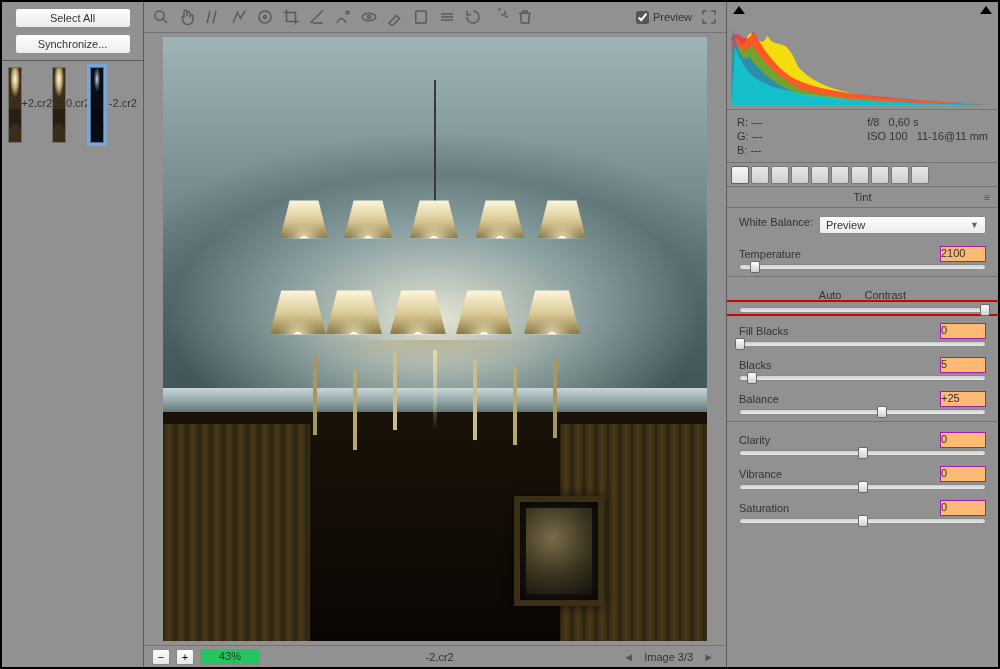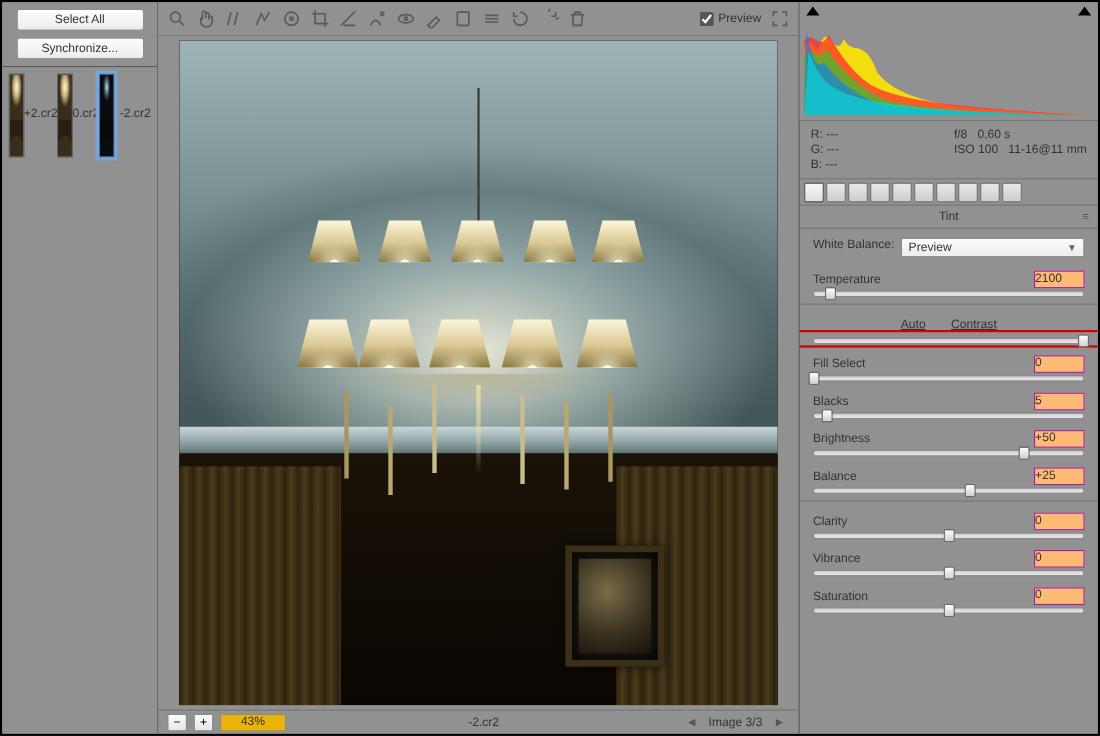--- a/index.html
+++ b/index.html
@@ -166,21 +166,21 @@
     box-shadow: -40px 0 #c9bd8d, 40px 10px #c9bd8d, -80px 20px #b8a96f, 80px 15px #b8a96f, -120px 5px #a8985f, 120px 8px #a8985f;
   }
   .statusbar {
     height:22px;
     border-top:1px solid #747474;
     display:flex; align-items:center;
     padding:0 8px; gap:6px;
     font-size:11px; color:#333;
   }
   .zoom-btn { width:18px; height:16px; border:1px solid #8a8a8a; background:linear-gradient(#fdfdfd,#e6e6e6); border-radius:2px; font-size:11px;}
-  .zoom-field { width:60px; height:16px; border:1px solid #8a8a8a; background:#eab308; text-align:center; font-size:11px;}
+  .zoom-field { width:60px; height:16px; border:1px solid #8a8a8a; background:#22c55e; text-align:center; font-size:11px;}
   .statusbar .spacer{flex:1;}
   .nav-arrow { padding:0 4px; color:#555; cursor:pointer;}
 
   
   .right-panel {
     width: 272px;
     background:#919191;
     border-left:1px solid #5a5a5a;
     display:flex; flex-direction:column;
   }
@@ -530,47 +530,38 @@
 
 
       <div class="slider-row highlight-row">
         <div class="slider-track">
             <div class="slider-thumb" style="left:100%"></div>
           </div>
       </div>
 
       <div class="slider-row">
         <div class="slider-header">
-          <span class="slider-label">Fill Select</span>
+          <span class="slider-label">Fill Blacks</span>
           <div class="slider-value">0</div>
         </div>
         <div class="slider-track">
             <div class="slider-thumb" style="left:0%"></div>
           </div>
       </div>
 
       <div class="slider-row">
         <div class="slider-header">
           <span class="slider-label">Blacks</span>
           <div class="slider-value">5</div>
         </div>
         <div class="slider-track">
             <div class="slider-thumb" style="left:5%"></div>
           </div>
       </div>
 
-      <div class="slider-row">
-        <div class="slider-header">
-          <span class="slider-label">Brightness</span>
-          <div class="slider-value">+50</div>
-        </div>
-        <div class="slider-track">
-            <div class="slider-thumb" style="left:78%"></div>
-          </div>
-      </div>
 
       <div class="slider-row">
         <div class="slider-header">
           <span class="slider-label">Balance</span>
           <div class="slider-value">+25</div>
         </div>
         <div class="slider-track">
             <div class="slider-thumb" style="left:58%"></div>
           </div>
       </div>

